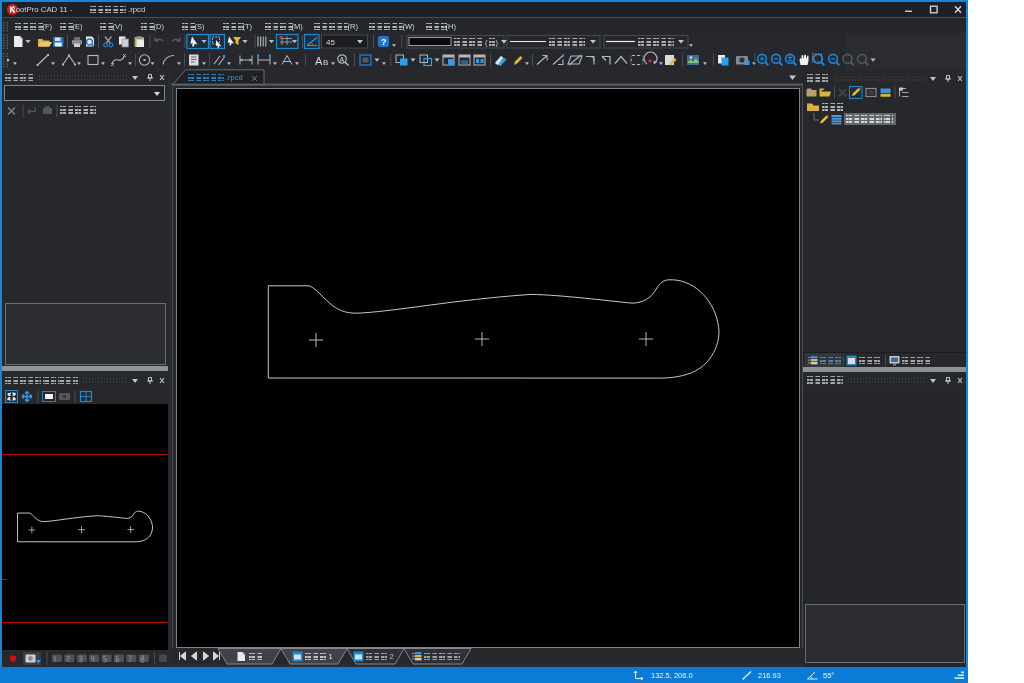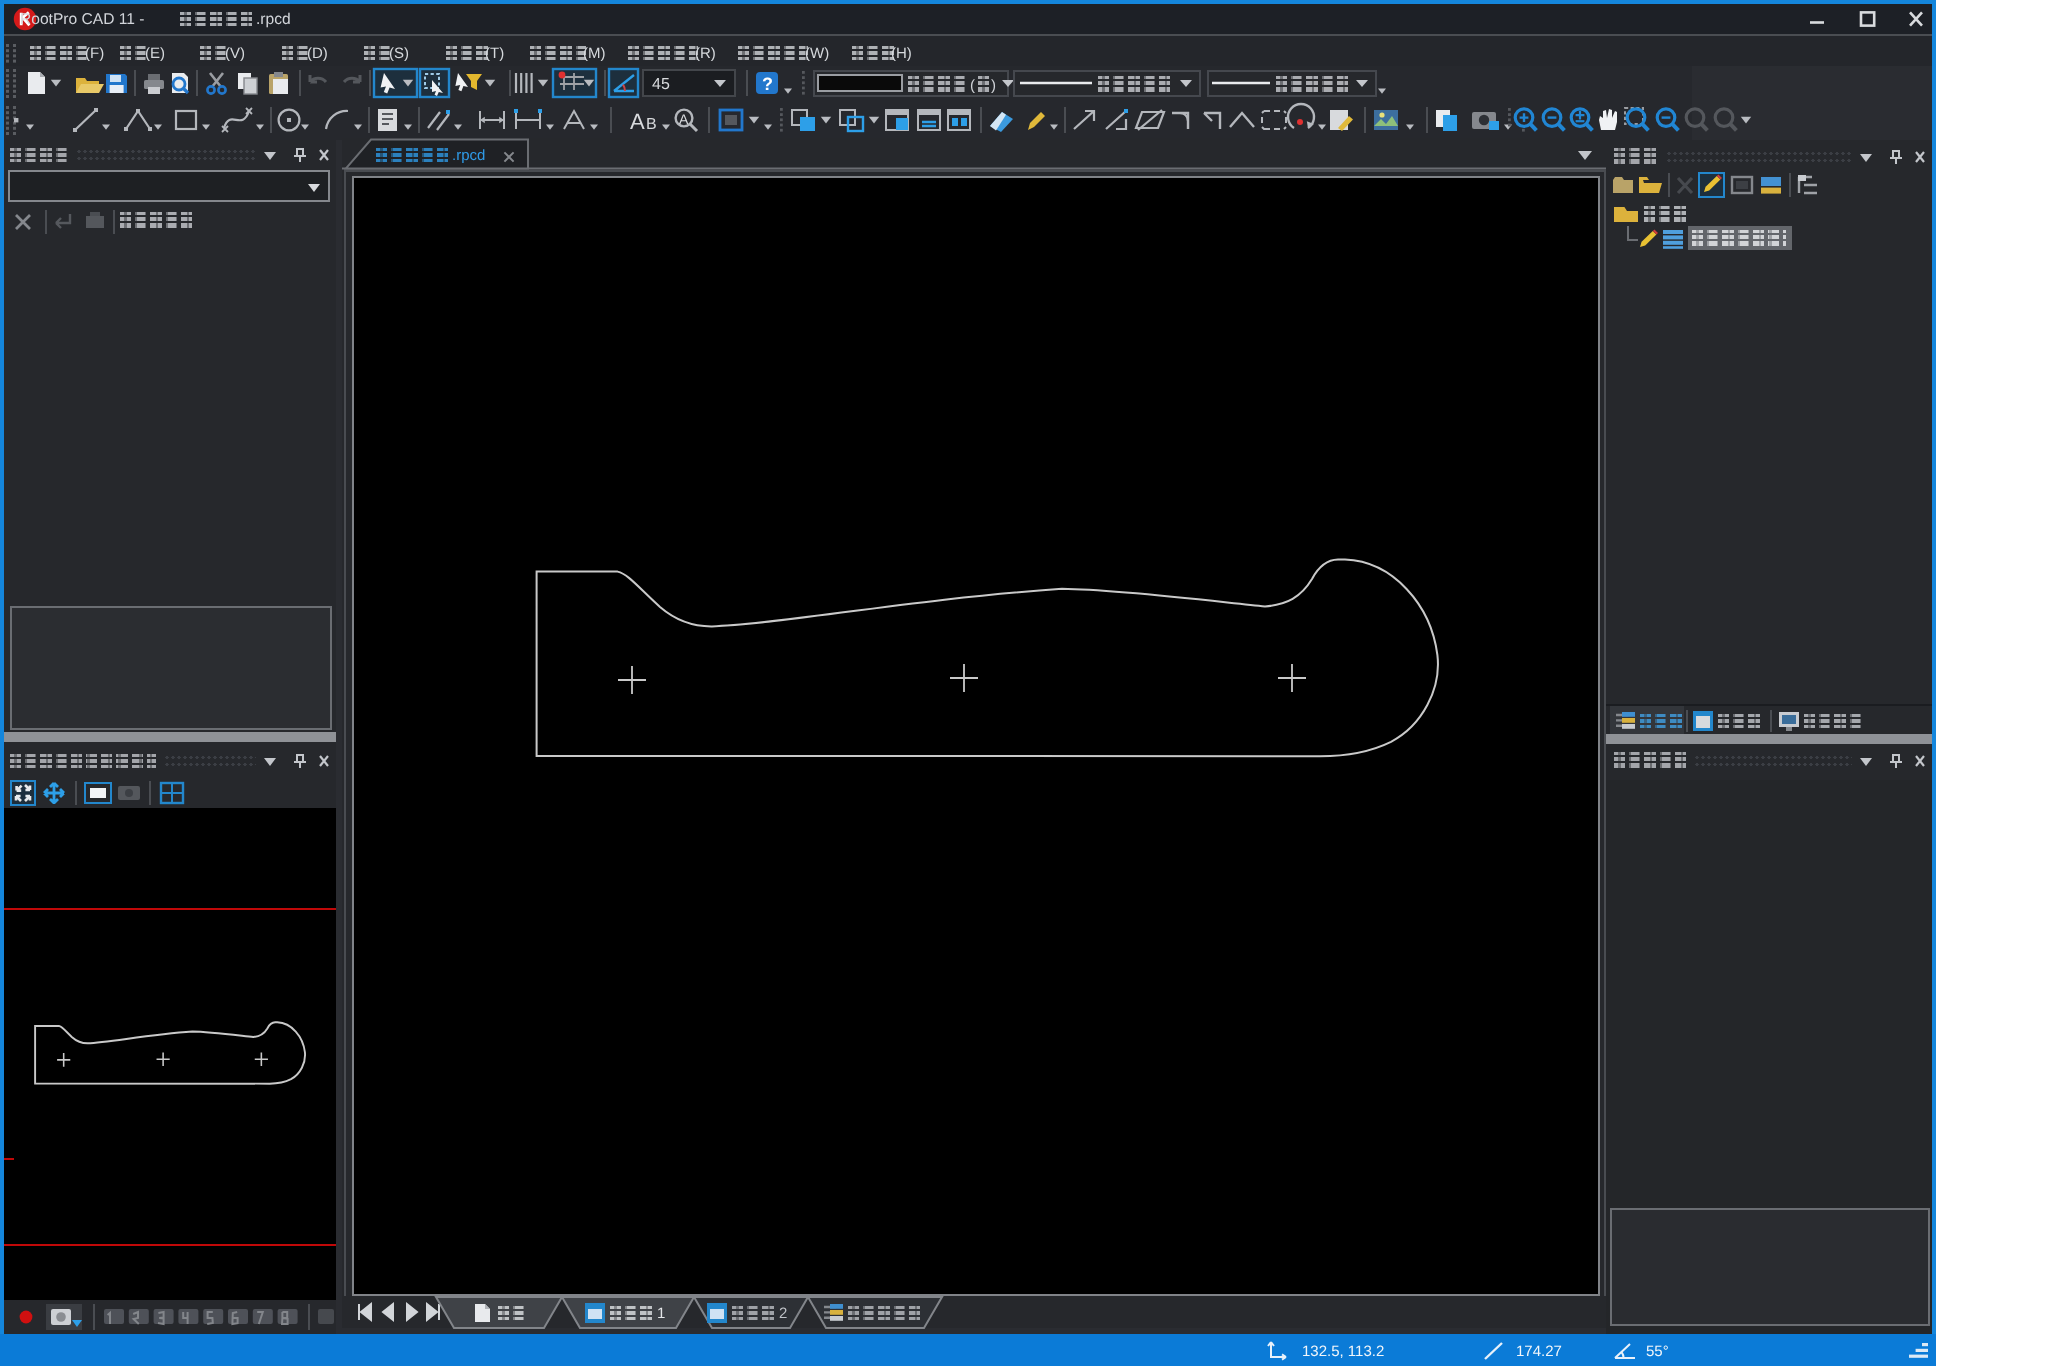--- a/index.html
+++ b/index.html
@@ -573,25 +573,25 @@
       <path d="M31 2 L35 7 M35 2 L31 7" stroke="#c3c6cb" stroke-width="1.1"></path>
     </svg>
     <div class="abs" style="left:0;top:18px;width:162.5px;height:277.5px;background:#242629;"></div>
     <div class="abs" style="left:2px;top:232.5px;width:160px;height:59px;border:1px solid #6a6d72;background:#2a2c30;box-sizing:border-box;"></div>
   </div>
 
   <div class="abs" id="statusbar" style="left:0;top:667px;width:968px;height:16px;background:#0b7bd7;">
     <svg class="abs" style="left:633px;top:3px;" width="12" height="11" viewBox="0 0 12 11">
       <path d="M2.5 1 L2.5 8.5 L10 8.5 M2.5 1 L1 3 M2.5 1 L4 3 M10 8.5 L8 7.2 M10 8.5 L8 9.8" stroke="#e8f1fa" stroke-width="1" fill="none"></path>
     </svg>
-    <span class="abs t" style="left:651px;top:3.5px;font-size:7.5px;color:#f2f6fa;">132.5, 113.2</span>
+    <span class="abs t" style="left:651px;top:3.5px;font-size:7.5px;color:#f2f6fa;">132.5, 206.0</span>
     <svg class="abs" style="left:741px;top:3px;" width="12" height="11" viewBox="0 0 12 11">
       <path d="M1.5 9.5 L10 1.5" stroke="#e8f1fa" stroke-width="1.2"></path>
     </svg>
-    <span class="abs t" style="left:758px;top:3.5px;font-size:7.5px;color:#f2f6fa;">174.27</span>
+    <span class="abs t" style="left:758px;top:3.5px;font-size:7.5px;color:#f2f6fa;">216.93</span>
     <svg class="abs" style="left:806px;top:3px;" width="13" height="11" viewBox="0 0 13 11">
       <path d="M1.5 9 L11.5 9 M1.5 9 L9 2 M5.8 9 A 5 5 0 0 0 4.9 6.2" stroke="#e8f1fa" stroke-width="1" fill="none"></path>
     </svg>
     <span class="abs t" style="left:823px;top:3.5px;font-size:7.5px;color:#f2f6fa;">55°</span>
     <svg class="abs" style="left:954px;top:4px;" width="11" height="10" viewBox="0 0 11 10">
       <g fill="#dce9f5">
         <rect x="7" y="0.5" width="3" height="1.6"></rect>
         <rect x="3.8" y="3.4" width="6.2" height="1.6"></rect>
         <rect x="0.5" y="6.3" width="9.5" height="1.6"></rect>
       </g>

